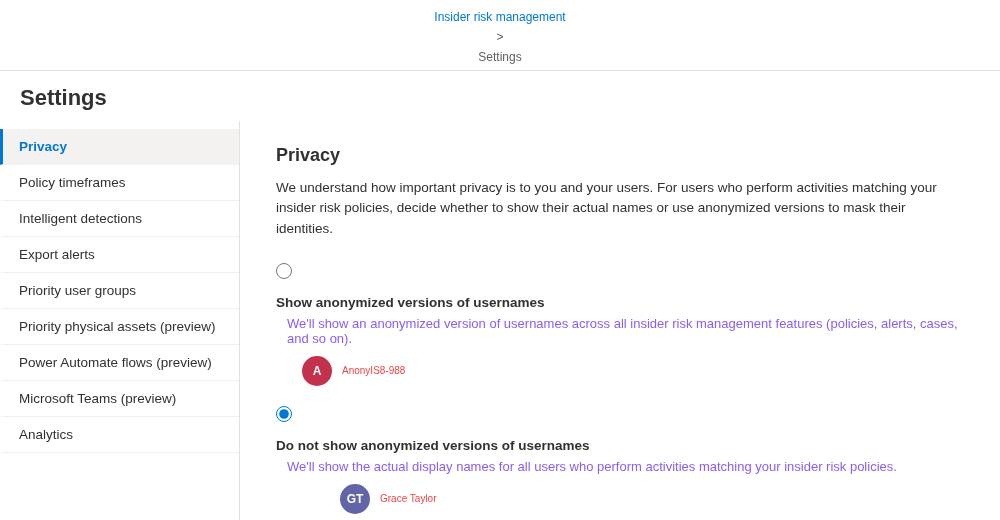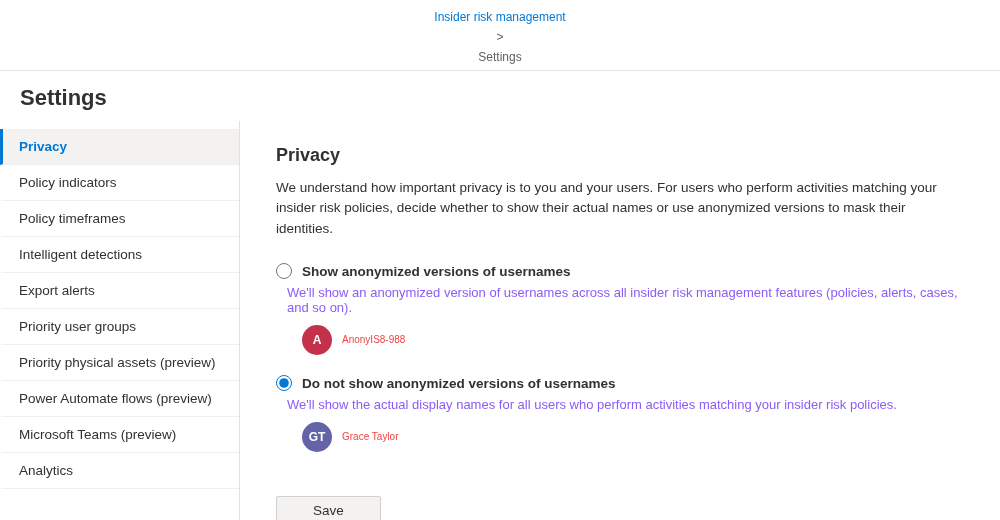--- a/index.html
+++ b/index.html
@@ -78,23 +78,24 @@
       color: #323130;
       line-height: 1.5;
       margin-bottom: 22px;
       max-width: 700px;
     }
     .option-group {
       margin-bottom: 18px;
     }
     .option-row {
       display: flex;
-      align-items: flex-end;
-      gap: 10px;
+      align-items: flex-start;
+      gap: 16px;
       margin-bottom: 6px;
+      flex-direction: column;
     }
     .option-radio {
       margin-top: 2px;
       width: 16px;
       height: 16px;
       accent-color: #0078d4;
       cursor: pointer;
       flex-shrink: 0;
     }
     .option-label {
@@ -123,21 +124,21 @@
       border-radius: 50%;
       display: flex;
       align-items: center;
       justify-content: center;
       font-size: 12px;
       font-weight: 600;
       color: #fff;
       flex-shrink: 0;
     }
     .avatar-red { background: #c4314b; }
-    .avatar-purple { background: #6264a7; }
+    .avatar-purple { background: #6264a7; margin-left: 38px; }
     .user-name {
       font-size: 10px;
       color: #ef4444;
     }
     .save-btn {
       margin-top: 26px;
       padding: 6px 36px;
       font-size: 13.5px;
       background: #f3f2f1;
       border: 1px solid #d2d0ce;
@@ -156,21 +157,20 @@
     <span>Settings</span>
   </div>
 </div>
 
 <div class="page-title">Settings</div>
 
 <div class="main-layout">
   <nav class="sidebar">
 
   <div class="sidebar-item active">Privacy</div>
-      <div class="sidebar-item">Policy indicators</div>
       <div class="sidebar-item">Policy timeframes</div>
       <div class="sidebar-item">Intelligent detections</div>
       <div class="sidebar-item">Export alerts</div>
       <div class="sidebar-item">Priority user groups</div>
       <div class="sidebar-item">Priority physical assets (preview)</div>
       <div class="sidebar-item">Power Automate flows (preview)</div>
       <div class="sidebar-item">Microsoft Teams (preview)</div>
       <div class="sidebar-item">Analytics</div>
     </nav>
 

